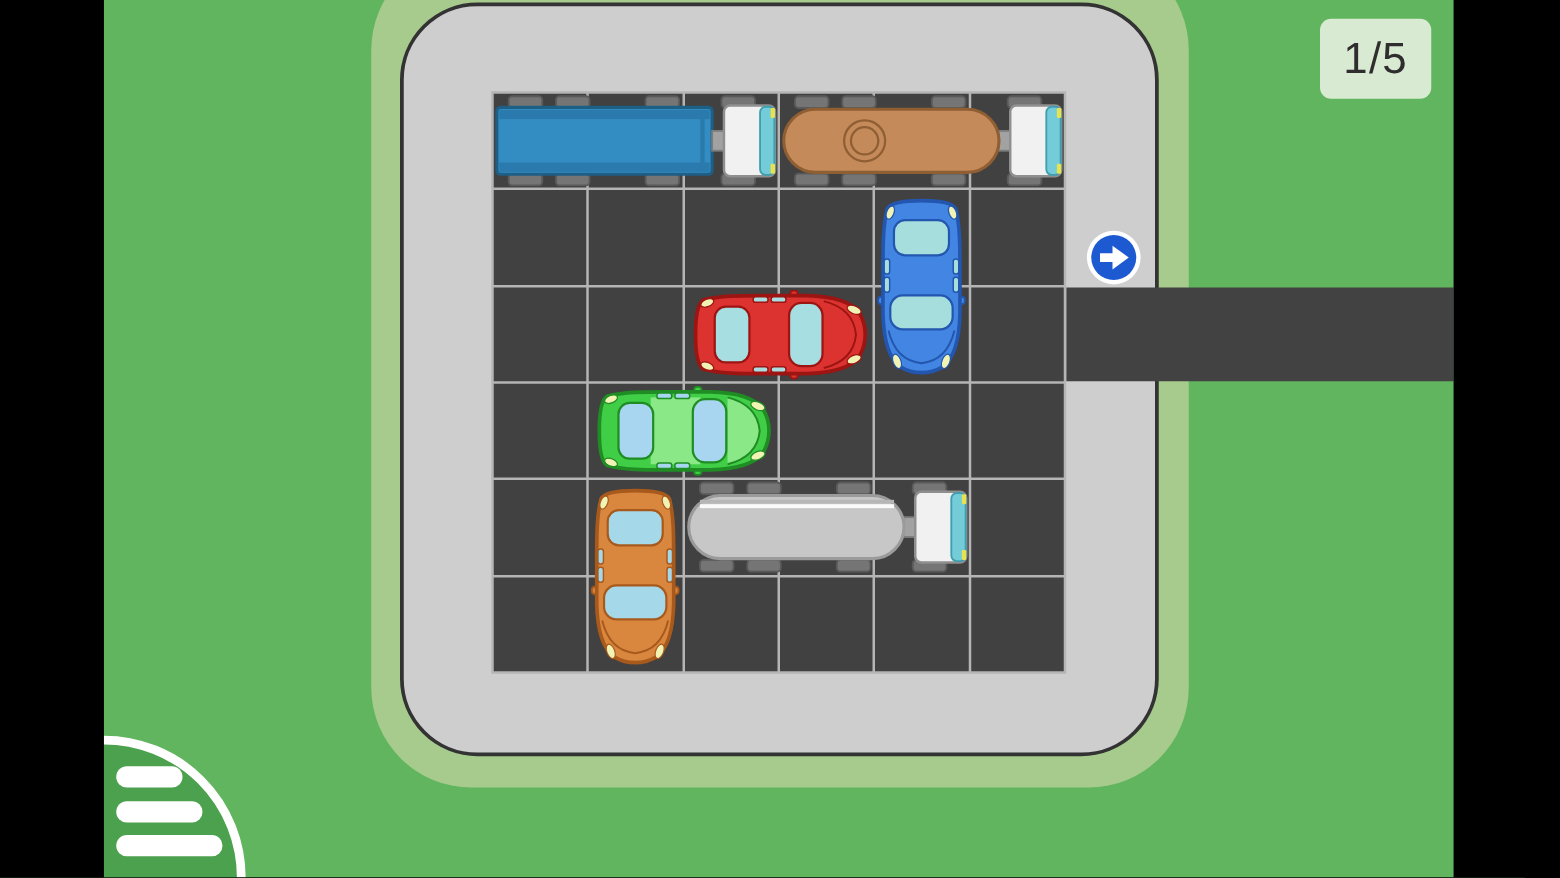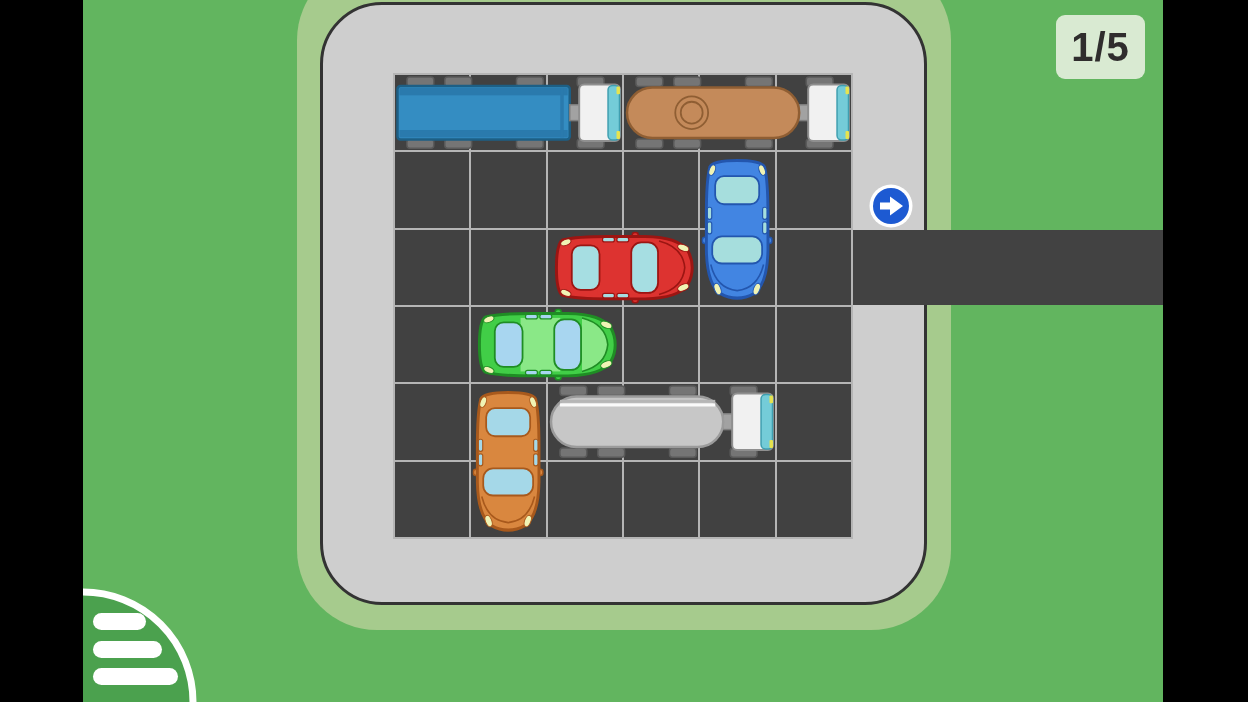--- a/index.html
+++ b/index.html
@@ -14,21 +14,21 @@
   .board{position:absolute;left:393px;top:73px;width:460px;height:466px;box-sizing:border-box;
          background:var(--gridline,#b5b5b5);padding:2px;display:grid;gap:2px;
          grid-template-columns:repeat(6,1fr);grid-template-rows:repeat(6,1fr);}
   .cell{background:var(--cell,#414141);}
   .vehicle{position:absolute;}
   .vehicle svg{display:block;}
   .vehicle svg.vert{position:absolute;left:0;top:0;transform:rotate(90deg);}
   .exit-sign{position:absolute;left:868px;top:183px;width:46px;height:46px;}
   .level-badge{position:absolute;left:1056px;top:15px;width:89px;height:64px;border-radius:9px;
                background:var(--badge-bg,#d9ead2);color:var(--badge-text,#2f2d2d);
-               font-size:40px;font-weight:bold;line-height:64px;text-align:center;
+               font-size:35px;font-weight:normal;line-height:64px;text-align:center;
                letter-spacing:1px;}
   .menu-btn{position:absolute;left:83px;top:588px;width:114px;height:114px;padding:0;border:none;
             background:transparent;cursor:pointer;}
   .bar{position:absolute;top:0;height:702px;background:#000;}
   .bar.left{left:0;width:83px;}
   .bar.right{left:1163px;width:85px;}
 </style>
 </head>
 <body>
 

